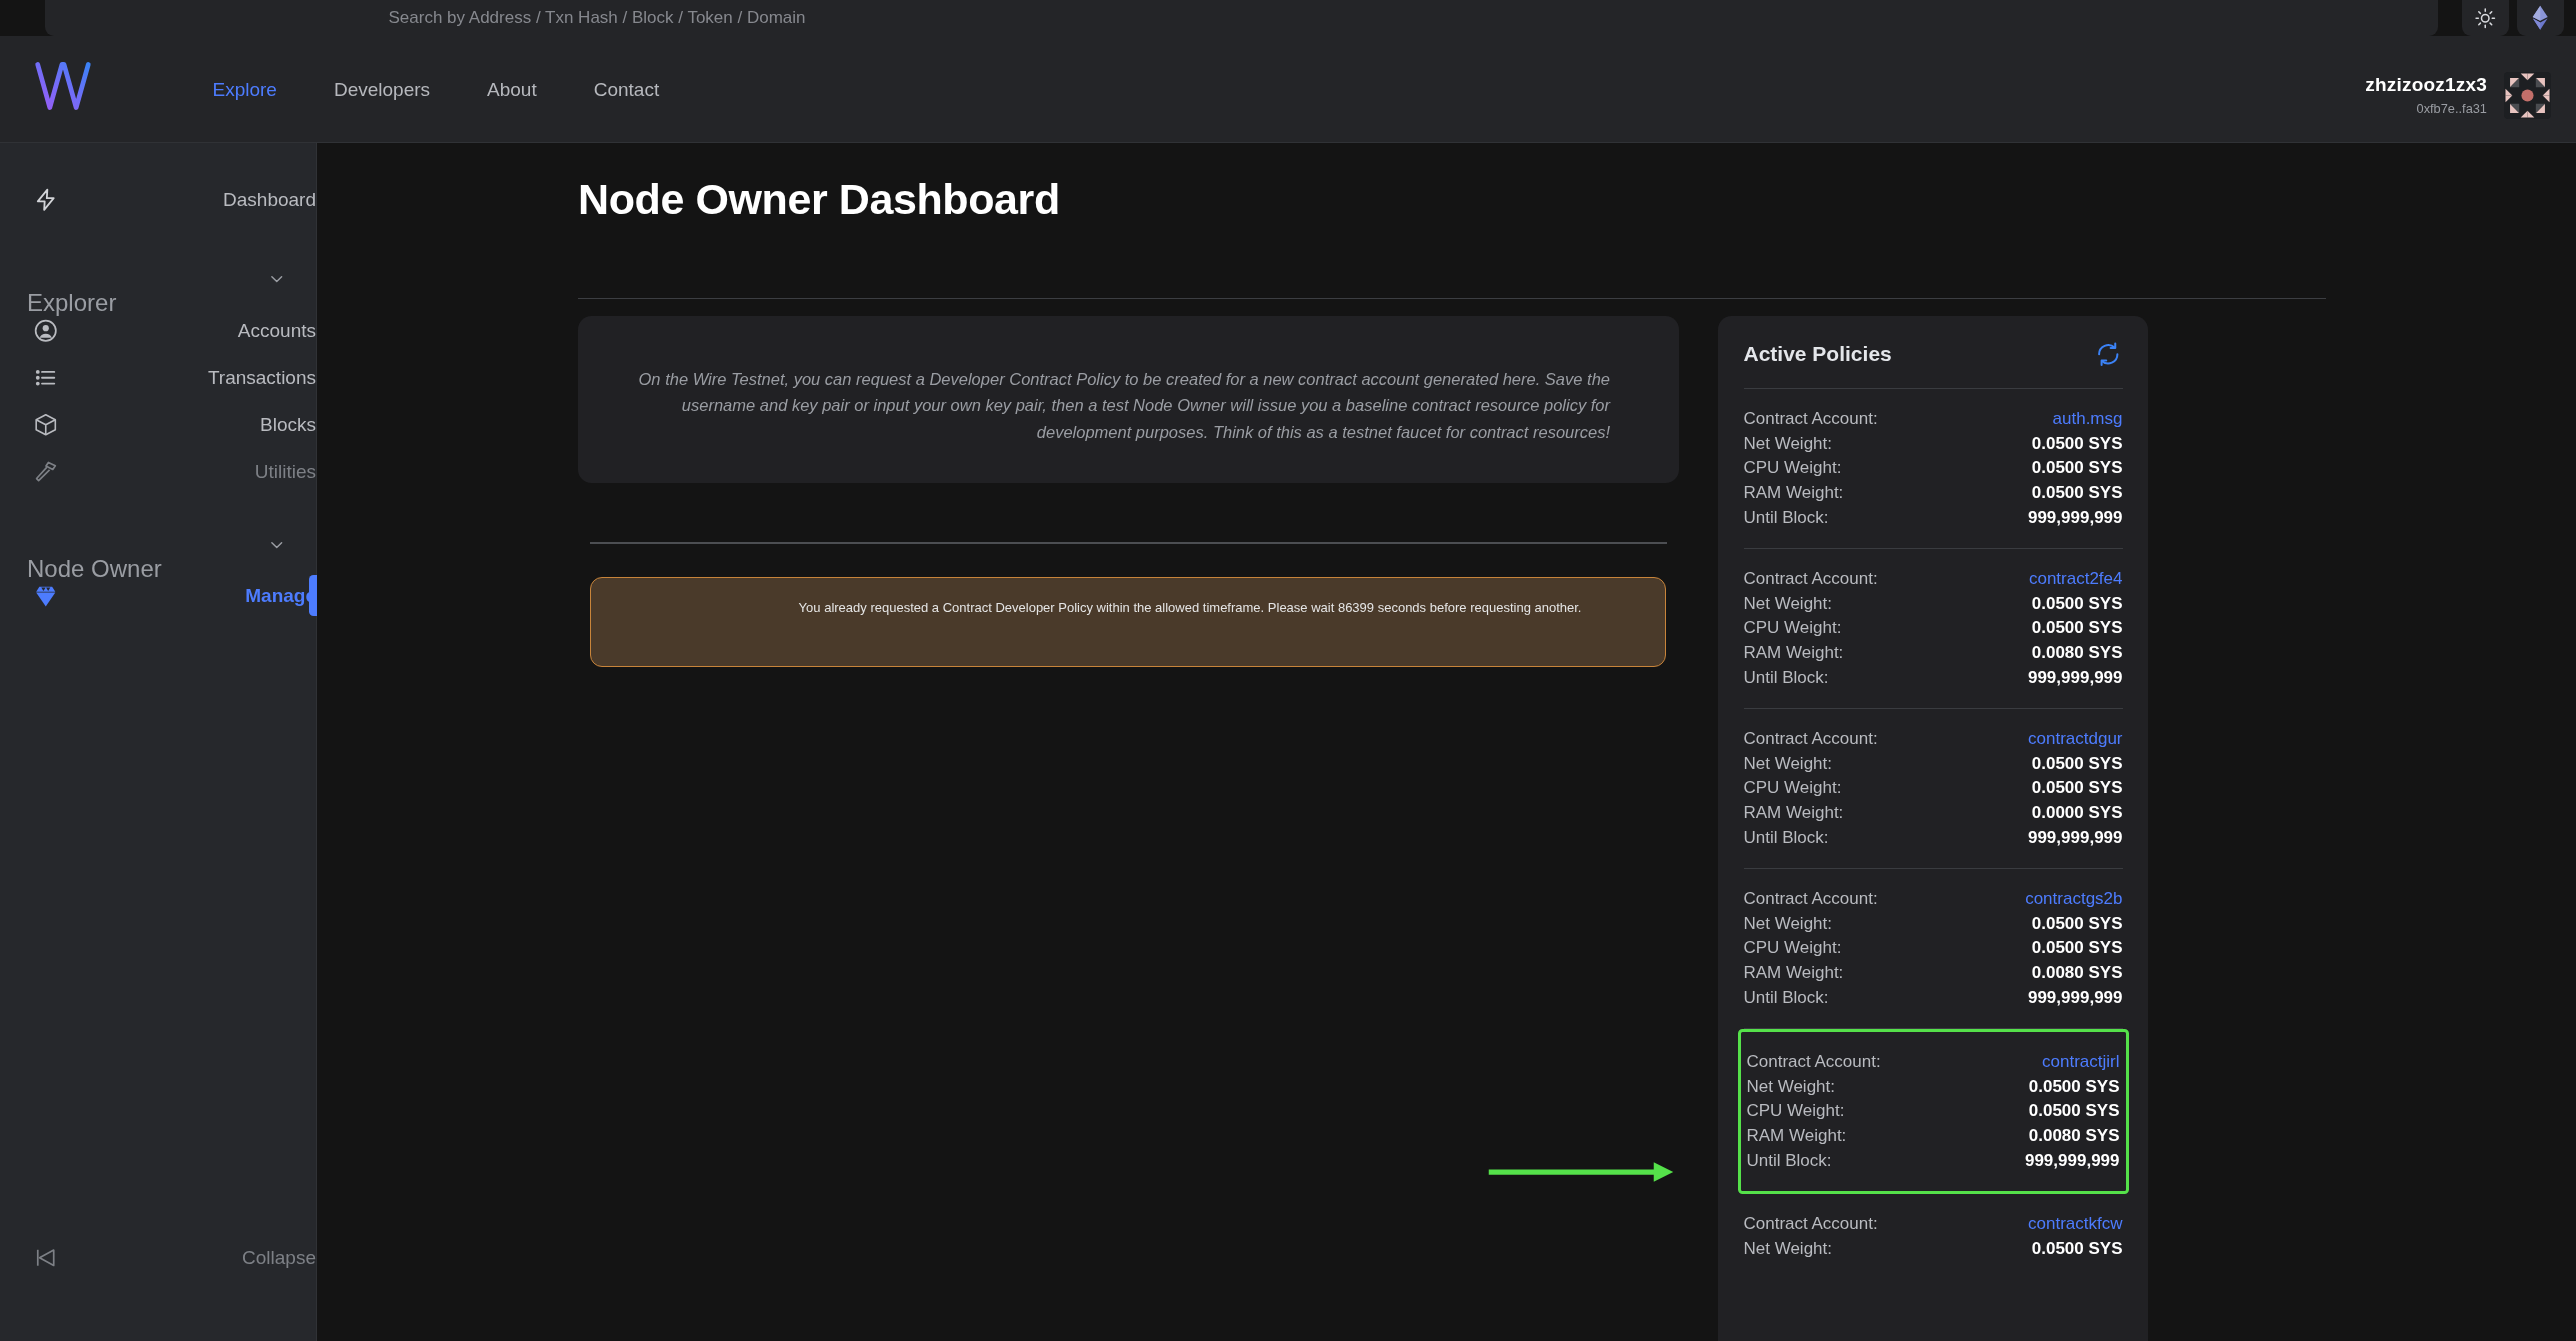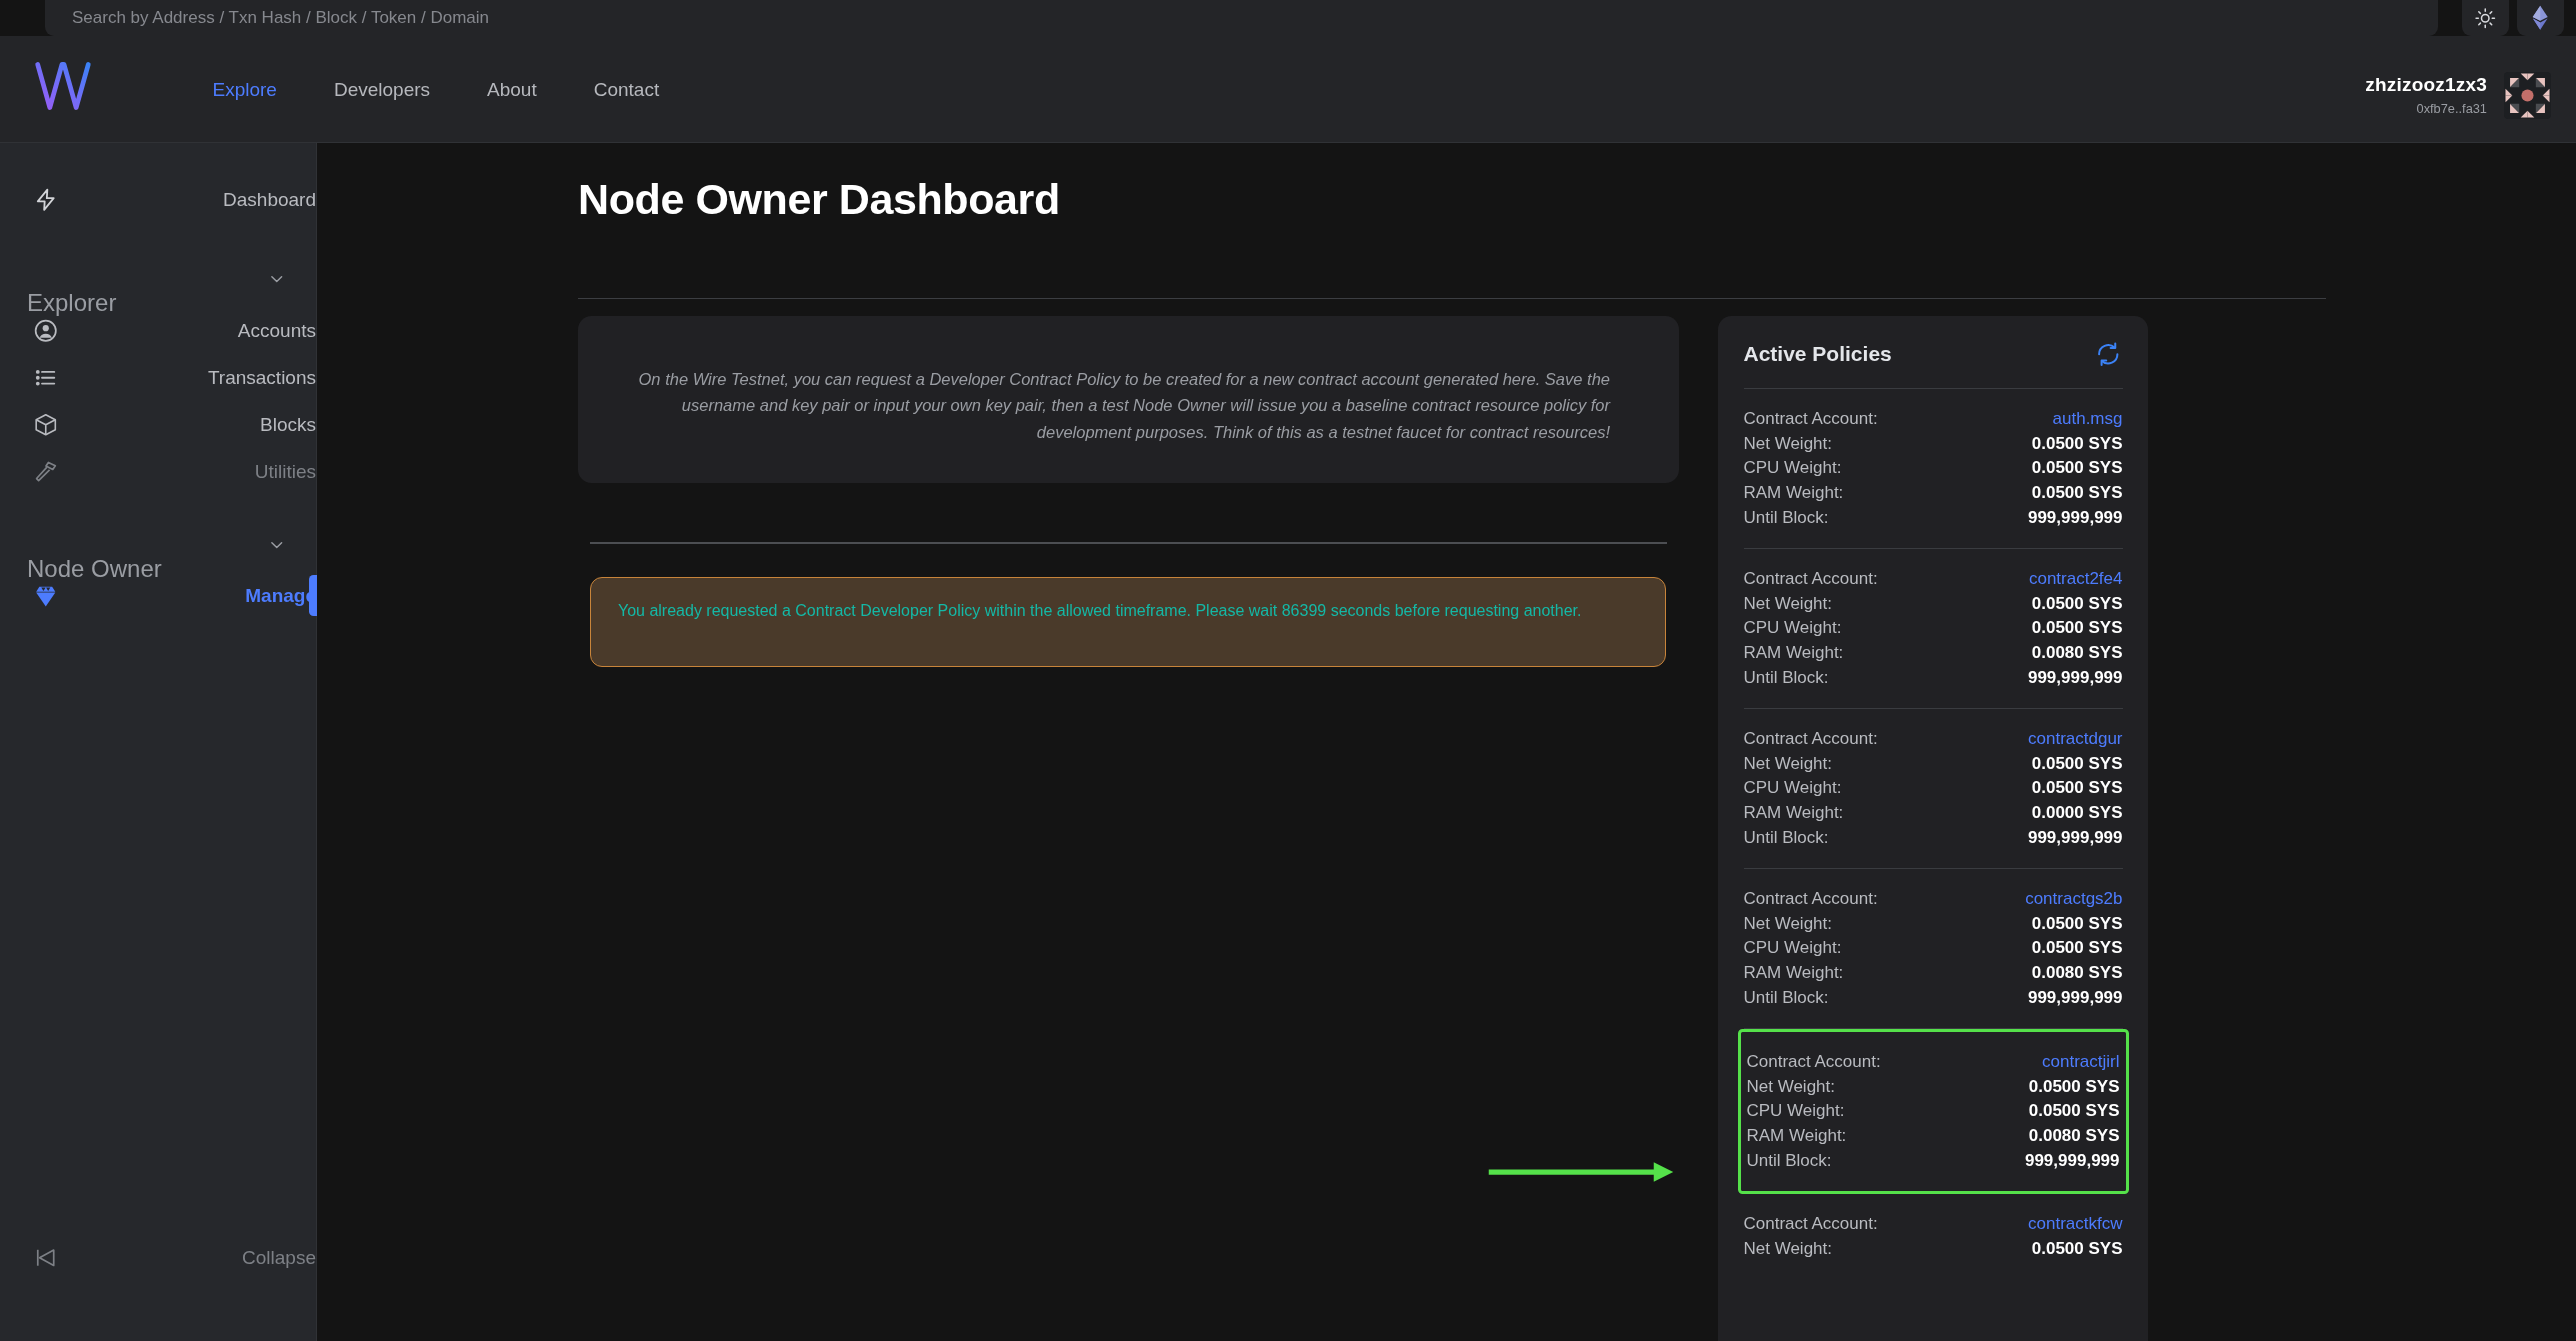--- a/index.html
+++ b/index.html
@@ -18,20 +18,21 @@
   }
   #search-wrap {
     position: absolute; left: 45px; top: 0px; width: 2393px; height: 36px;
     background: #242528; border-radius: 0 0 9px 9px;
     display: flex; align-items: center; padding-left: 27px;
   }
   #search-input {
     background: transparent; border: 0; outline: 0;
     color: #9a9da3; font-size: 17px; font-family: "Liberation Sans", sans-serif;
     width: 1050px;
+    text-align: center;
   }
   #search-input::placeholder { color: #86888e; }
   .tb-btn {
     position: absolute; top: 0; width: 47px; height: 36px;
     background: #242528; border-radius: 0 0 9px 9px;
     display: flex; align-items: center; justify-content: center;
     cursor: pointer;
   }
   #theme-btn { left: 2462px; }
   #chain-btn { left: 2517px; }
@@ -114,21 +115,21 @@
   }
   #card-divider {
     position: absolute; left: 273px; top: 399px; width: 1077px; height: 1.5px;
     background: #4c4e52;
   }
   #alert-box {
     position: absolute; left: 273px; top: 434px; width: 1076px; height: 90px;
     background: #4a3a2a; border: 0.8px solid #c8843a; border-radius: 12px;
     padding: 19.5px 22.5px;
   }
-  #alert-text { font-size: 16px; color: #14b8a6; line-height: 1.6; width: 968px; }
+  #alert-text { font-size: 13px; color: #e5e5e5; line-height: 1.6; width: 968px; }
 
   
   #right-card {
     position: absolute; left: 1401px; top: 173px; width: 430px; height: 1026px;
     background: #212124; border-radius: 13.5px 13.5px 0 0; padding: 0 25.5px;
     overflow: hidden;
   }
   #ap-head {
     display: flex; align-items: center; justify-content: space-between;
     padding-top: 24px; padding-bottom: 19.5px;

